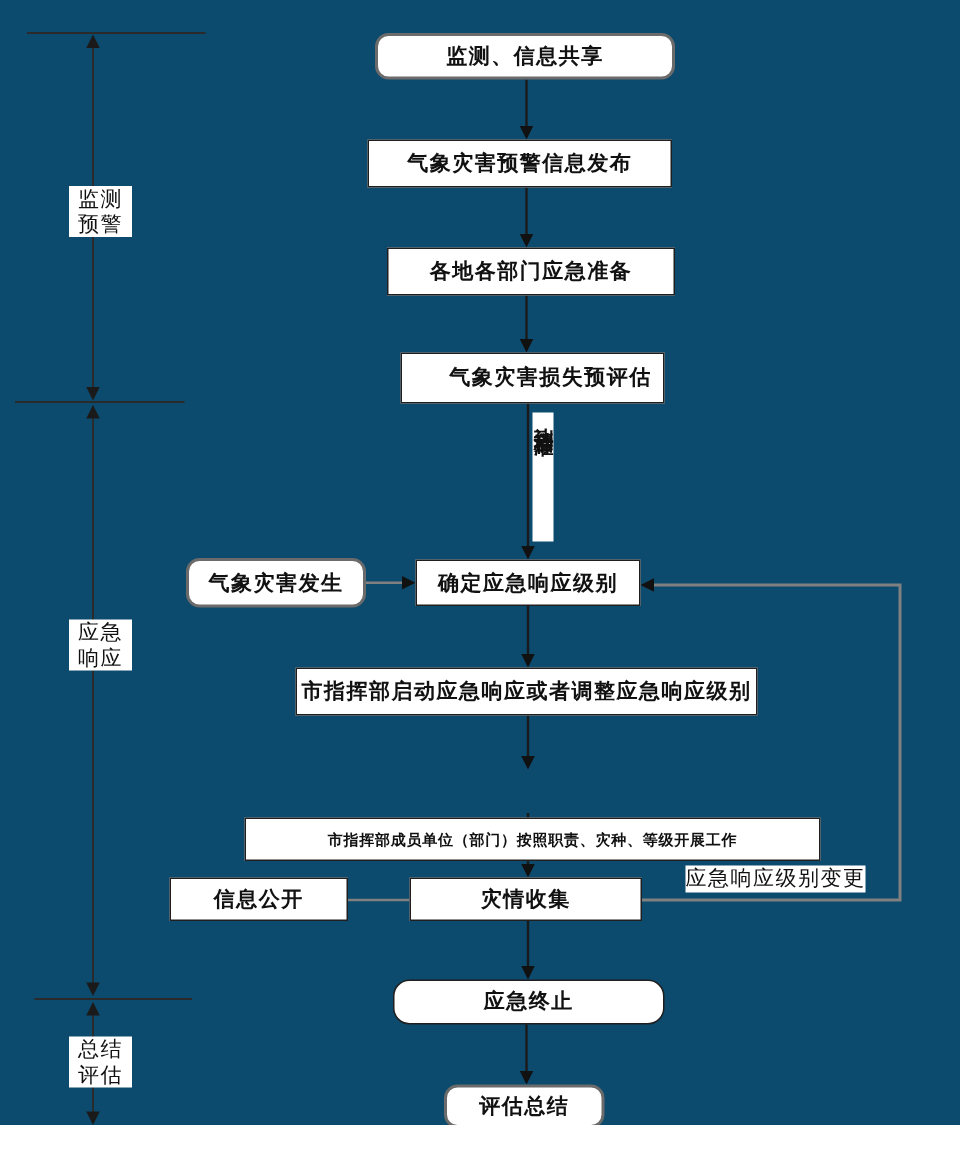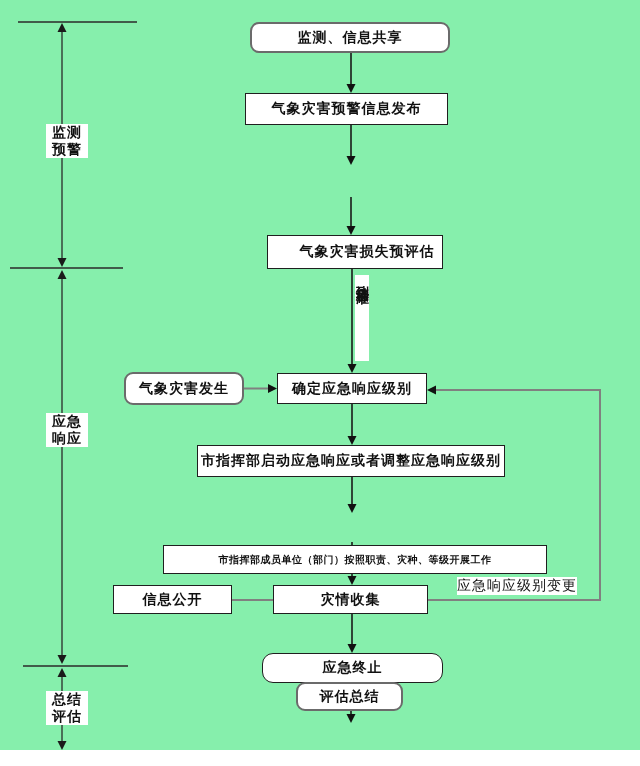--- a/index.html
+++ b/index.html
@@ -1,17 +1,17 @@
 <!DOCTYPE html>
 <html><head>
 <meta charset="utf-8">
 <style>
   html,body{margin:0;padding:0;background:#ffffff;}
   #canvas{
-    position:relative;width:640px;height:750px;background:#86efac;
+    position:relative;width:640px;height:750px;background:#0c4a6e;
     font-family:"Liberation Sans","DejaVu Sans",sans-serif;
     color:#111;overflow:hidden;
   }
   #wires{position:absolute;left:0;top:0;width:640px;height:766px;}
   .node{
     position:absolute;display:flex;align-items:center;justify-content:center;
     background:#ffffff;border:1.5px solid #1f1f1f;
     font-size:14px;font-weight:bold;letter-spacing:1px;white-space:nowrap;
     box-sizing:border-box;
   }
@@ -21,25 +21,25 @@
   .n2{left:245px;top:93px;width:203px;height:32px;}
   .n3{left:258px;top:165px;width:192px;height:32px;}
   .n4{left:267px;top:235px;width:176px;height:34px;padding-left:24px;}
   .n5{left:124px;top:372px;width:120px;height:33px;}
   .n6{left:277px;top:373px;width:150px;height:31px;}
   .n7{left:197px;top:445px;width:308px;height:32px;}
   .n8{left:163px;top:513px;width:384px;height:29px;font-size:10px;letter-spacing:0.5px;margin-top:32px;}
   .n9{left:113px;top:585px;width:119px;height:29px;}
   .n10{left:273px;top:585px;width:155px;height:29px;}
   .n11{left:262px;top:653px;width:181px;height:30px;border-radius:11px;}
-  .n12{left:296px;top:682px;width:107px;height:29px;}
+  .n12{left:296px;top:723px;width:107px;height:29px;}
   
   .phase{
     position:absolute;left:46px;width:42px;background:#ffffff;
-    text-align:center;font-size:14px;font-weight:bold;line-height:17px;
+    text-align:center;font-size:14px;font-weight:normal;line-height:17px;
     letter-spacing:1px;
   }
   .p1{top:124px;}
   .p2{top:413px;}
   .p3{top:691px;}
   
   .vlabel{
     position:absolute;left:355px;top:275px;height:86px;
     writing-mode:vertical-rl;text-orientation:upright;
     font-size:13px;font-weight:bold;letter-spacing:1px;background:#ffffff;
@@ -114,20 +114,21 @@
 
       <line x1="232" y1="600" x2="273" y2="600" stroke="#808080" stroke-width="1.8"></line>
 
       <polyline points="428,600 600,600 600,390 436,390" fill="none" stroke="#808080" stroke-width="2"></polyline>
       <polygon points="436,385.5 436,394.5 427,390" fill="#111"></polygon>
     </g>
   </svg>
 
   <div class="node rounded n1">监测、信息共享</div>
   <div class="node n2">气象灾害预警信息发布</div>
+  <div class="node n3">各地各部门应急准备</div>
   <div class="node n4">气象灾害损失预评估</div>
   <div class="node rounded n5">气象灾害发生</div>
   <div class="node n7">市指挥部启动应急响应或者调整应急响应级别</div>
   <div class="node n6">确定应急响应级别</div>
   <div class="node n8">市指挥部成员单位（部门）按照职责、灾种、等级开展工作</div>
   <div class="node n10">灾情收集</div>
   <div class="node n9">信息公开</div>
   <div class="node n11">应急终止</div>
   <div class="node rounded n12">评估总结</div>
 

